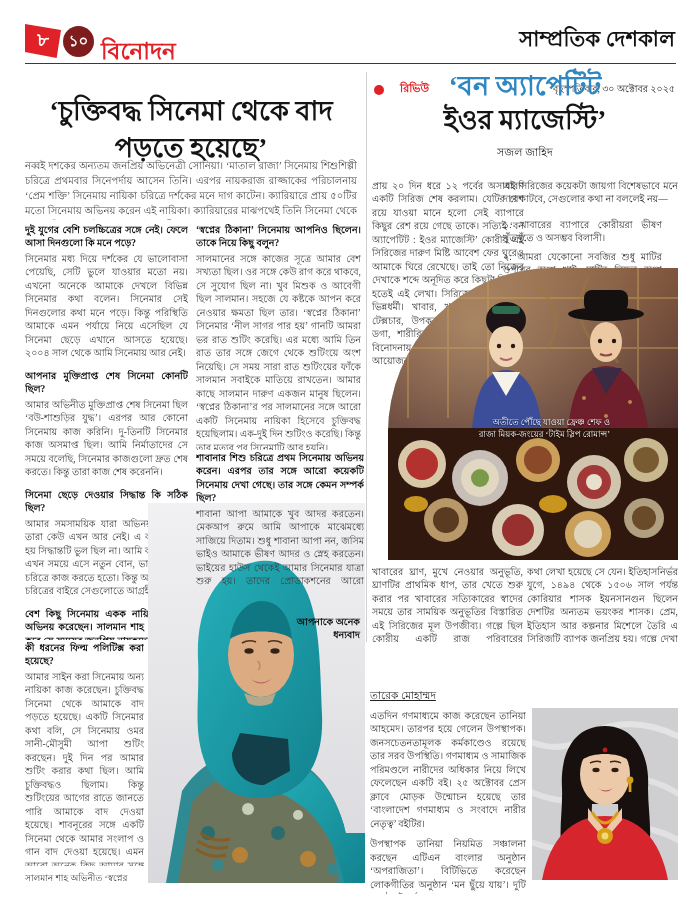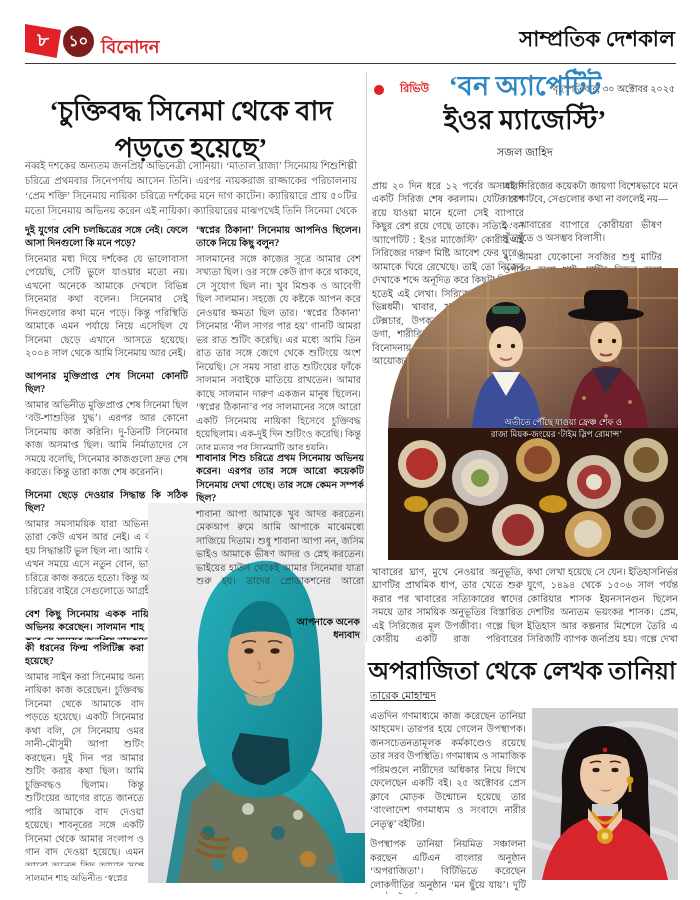--- a/index.html
+++ b/index.html
@@ -5,21 +5,21 @@
   html,body{margin:0;padding:0;background:#fff;}
   .page{position:relative;width:700px;height:900px;background:#ffffff;overflow:hidden;
         font-family:"Liberation Serif","DejaVu Serif",serif;color:#333;}
   .abs{position:absolute;}
   
   .flag{width:36px;height:34px;background:#e02128;color:#fff;font-weight:bold;font-size:18px;
         display:flex;align-items:center;justify-content:center;
         clip-path:polygon(0 0,100% 18%,88% 100%,0 82%);}
   .logo-circle{width:31px;height:31px;border-radius:50%;background:#7f1d1d;color:#fff;
         display:flex;align-items:center;justify-content:center;font-weight:bold;font-size:15px;}
-  .section-name{color:#e02128;font-size:18px;font-weight:600;}
+  .section-name{color:#e02128;font-size:23px;font-weight:600;}
   .masthead{font-size:21px;font-weight:bold;color:#111;text-align:right;letter-spacing:.2px;}
   .date{font-size:9.5px;color:#222;text-align:right;margin-top:33px;}
   .hr{height:1px;background:#3a3a3a;}
   .vr{width:1px;background:#cfcfcf;}
   
   .headline-1{font-size:27px;line-height:1.38;font-weight:600;color:#141414;text-align:center;margin-top:21px;}
   .lead{font-size:10px;line-height:1.5;color:#4a4a4a;text-align:justify;}
   .colblock{font-size:9.5px;line-height:1.42;text-align:justify;overflow:hidden;}
   .qa .q{margin:0 0 2px 0;font-weight:bold;color:#0d0d0d;}
   .qa .a{margin:0 0 9px 0;color:#3c3c3c;}
@@ -257,33 +257,32 @@
           <circle cx="130" cy="262" r="16" fill="#983030"></circle>
         <circle cx="200" cy="266" r="23" fill="#caa05a"></circle>
           <circle cx="200" cy="266" r="14" fill="#e0d4ba"></circle>
         <circle cx="256" cy="250" r="20" fill="#b0a080"></circle>
           <circle cx="256" cy="250" r="12" fill="#6a4a28"></circle>
         <ellipse cx="165" cy="236" rx="14" ry="9" fill="#c8951f"></ellipse>
         <ellipse cx="28" cy="236" rx="12" ry="8" fill="#c8951f"></ellipse>
       </g>
     </svg>
   </div>
-  <div class="abs photo-caption" style="left:422px;top:416px;width:200px;z-index:3;">
+  <div class="abs photo-caption" style="left:410px;top:416px;width:200px;z-index:3;">
     <div>অতীতে পৌঁছে যাওয়া ফ্রেঞ্চ শেফ ও</div>
     <div>রাজা মিয়ক-জংয়ের ‘টাইম স্লিপ রোমান্স’</div>
   </div>
 
   <div class="abs colblock" style="left:372px;top:566px;width:151px;height:76px;">
     <p class="rev-p">খাবারের ঘ্রাণ, মুখে নেওয়ার অনুভূতি, ঘ্রাণটির প্রাথমিক ধাপ, তার খেতে শুরু করার পর খাবারের সত্যিকারের স্বাদের সময়ে তার সাময়িক অনুভূতির বিস্তারিত এই সিরিজের মূল উপজীব্য। গল্পে ছিল কোরীয় একটি রাজ পরিবারের সাময়িকতা, পরিবেশ, শিক্ষা, সংস্কৃতি আর চর্চার ব্যবহারের পাশাপাশি পারিবারিক স্নেহ, প্রেম, ভালোবাসার গল্প। রাজ পরিবার, সেই পরিবারের রাজার খাদ্যাভ্যাস, খাবারের প্রতি তার মোহ—কি যে অপূর্ব চিত্রায়ণ, এক একটি খাবারের উৎসবের জন্য এক একটি জায়গা খুঁজে বের করা বাগান।</p>
   </div>
   <div class="abs colblock" style="left:527px;top:566px;width:151px;height:76px;">
     <p class="rev-p">কথা লেখা হয়েছে সে যেন। ইতিহাসনির্ভর যুগে, ১৪৯৪ থেকে ১৫০৬ সাল পর্যন্ত কোরিয়ার শাসক ইয়নসানগুন ছিলেন দেশটির অন্যতম ভয়ংকর শাসক। প্রেম, ইতিহাস আর কল্পনার মিশেলে তৈরি এ সিরিজটি ব্যাপক জনপ্রিয় হয়। গল্পে দেখা যায়, বিমানে ঝড়ে পড়ে কোরিয়া ফেরার সময় টাইম স্লিপে জোসন যুগে চলে যান আধুনিক যুগের এক শেফ ইয়ন জি-ইয়ং (ইম ইউন-আহ)। সেখানে তার সাক্ষাৎ হয় নির্মম এক রাজা লি হেয়নের (লি চে-মিন) সঙ্গে এবং সেখানে তাদের সঙ্গে এক অদ্ভুত সম্পর্ক গড়ে ওঠে।</p>
   </div>
 
-  <div class="abs feat-headline" style="left:366px;top:652px;width:312px;">অপরাজিতা থেকে লেখক তানিয়া</div>
   <div class="abs feat-byline" style="left:370px;top:688px;width:200px;">তারেক মোহাম্মদ</div>
 
   <div class="abs colblock" style="left:370px;top:710px;width:156px;height:184px;">
     <p class="rev-p">এতদিন গণমাধ্যমে কাজ করেছেন তানিয়া আহমেদ। তারপর হয়ে গেলেন উপস্থাপক। জনসচেতনতামূলক কর্মকাণ্ডেও রয়েছে তার সরব উপস্থিতি। গণমাধ্যম ও সামাজিক পরিমণ্ডলে নারীদের অধিকার নিয়ে লিখে ফেলেছেন একটি বই। ২৫ অক্টোবর প্রেস ক্লাবে মোড়ক উন্মোচন হয়েছে তার ‘বাংলাদেশ গণমাধ্যম ও সংবাদে নারীর নেতৃত্ব’ বইটির।</p>
     <p class="rev-p">উপস্থাপক তানিয়া নিয়মিত সঞ্চালনা করছেন এটিএন বাংলার অনুষ্ঠান ‘অপরাজিতা’। বিটিভিতে করেছেন লোকগীতির অনুষ্ঠান ‘মন ছুঁয়ে যায়’। দুটি অনুষ্ঠানই দর্শকের ব্যাপক প্রশংসা পেয়েছে।</p>
 
   </div>
 
   <div class="abs photo-frame" style="left:532px;top:708px;width:146px;height:172px;">
     <svg width="146" height="172" viewBox="0 0 146 172">

